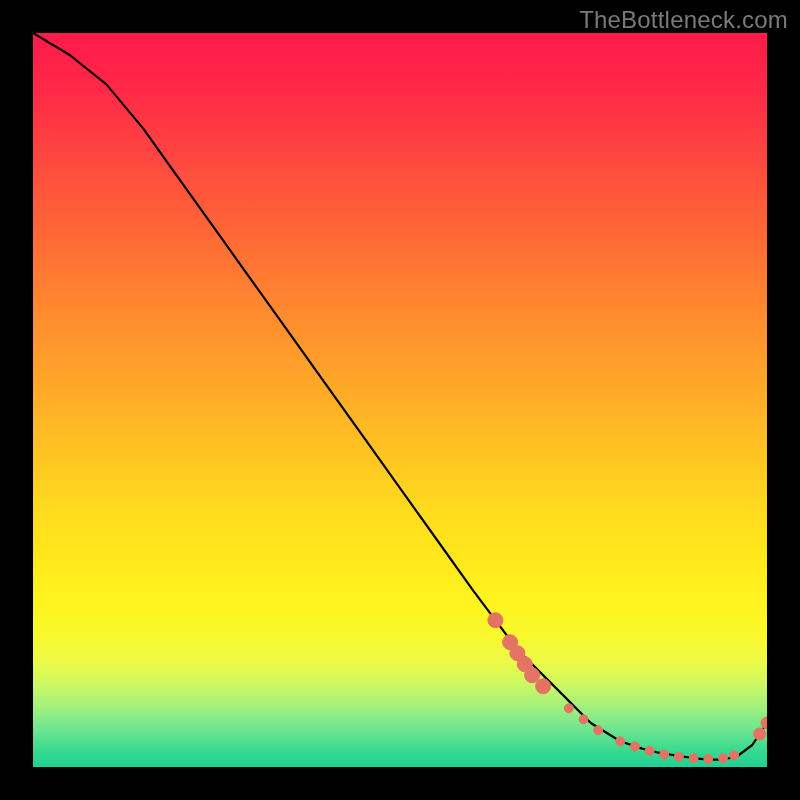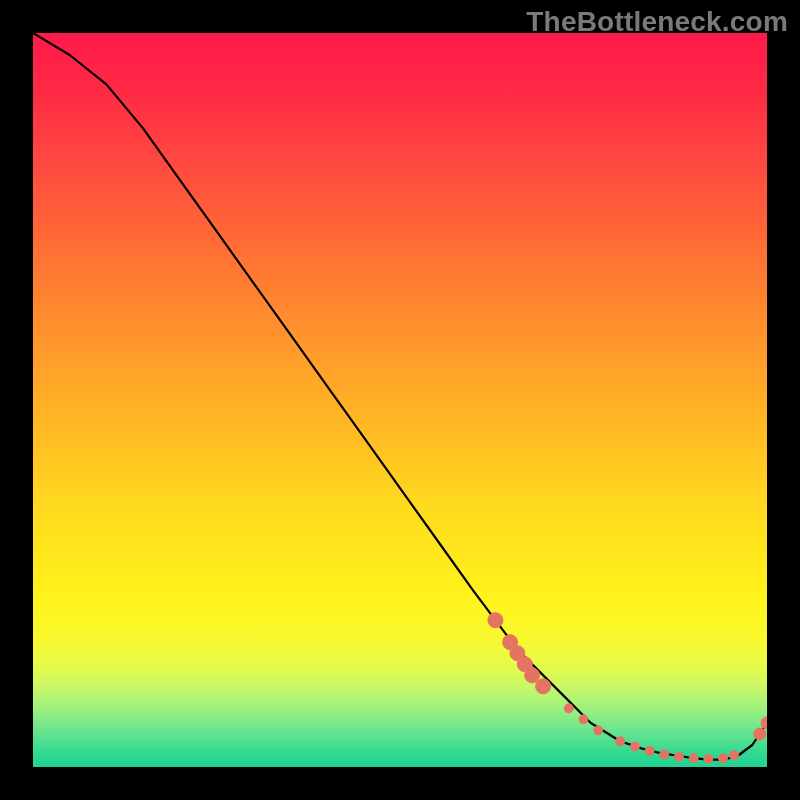--- a/index.html
+++ b/index.html
@@ -15,22 +15,22 @@
     position: relative;
     width: 800px;
     height: 800px;
     background: #000;
   }
   .watermark {
     position: absolute;
     top: 6px;
     right: 12px;
     color: #7a7a7a;
-    font-size: 28px;
-    font-weight: 700;
+    font-size: 24px;
+    font-weight: 400;
     letter-spacing: 0.2px;
     z-index: 10;
   }
   .plot {
     position: absolute;
     left: 33px;
     top: 33px;
     width: 734px;
     height: 734px;
     

